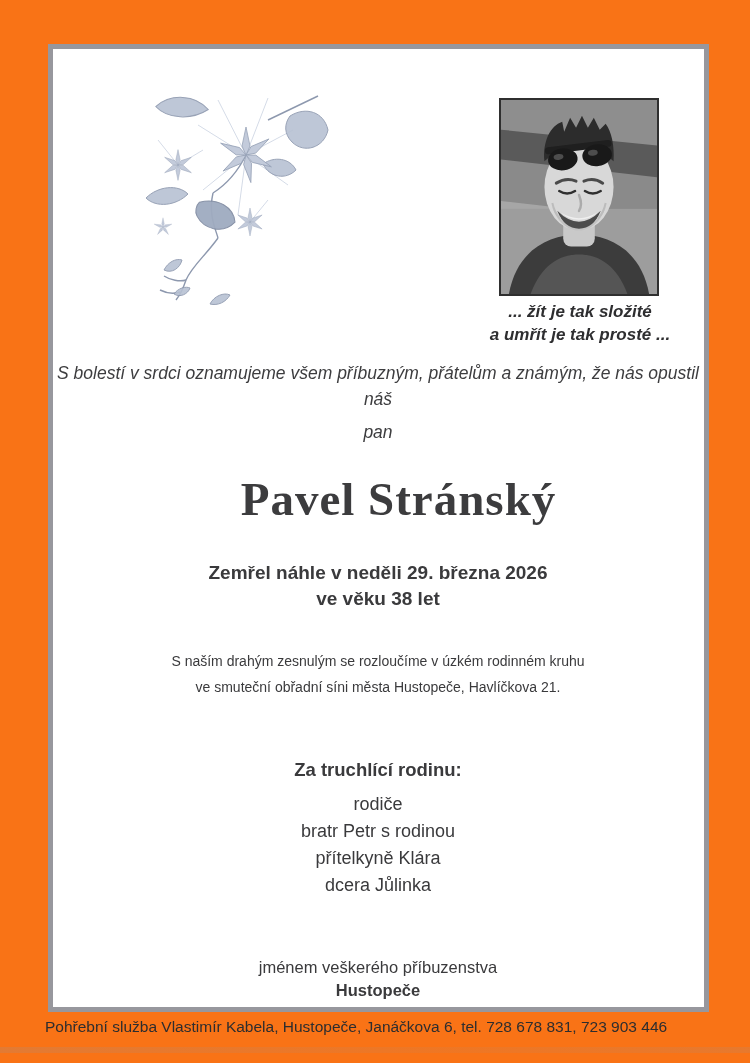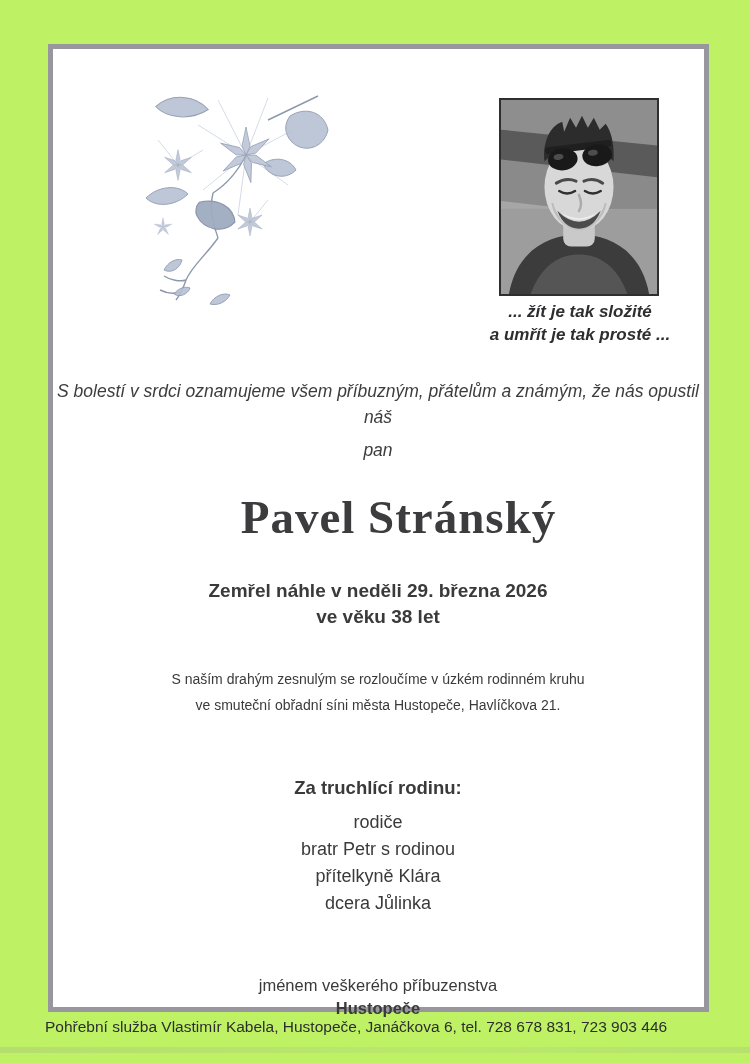--- a/index.html
+++ b/index.html
@@ -1,35 +1,35 @@
 <!DOCTYPE html>
 <html lang="cs"><head>
 <meta charset="utf-8">
 <style>
   * { margin:0; padding:0; box-sizing:border-box; }
   html,body { background:#ffffff; }
   .sheet {
-    position:relative; width:750px; height:1063px; background:#bef264;
+    position:relative; width:750px; height:1063px; background:#f97316;
     font-family:"Liberation Sans", sans-serif; color:#3a3a3c; overflow:hidden;
   }
   .card-frame {
     position:absolute; left:48px; top:44px; width:661px; height:968px;
     border:5px solid #97979d; background:#ffffff;
   }
   .floral-ornament { position:absolute; left:118px; top:80px; width:256px; height:232px; }
   .photo-frame {
     position:absolute; left:499px; top:98px; width:160px; height:198px;
     border:2px solid #2f2f2f; background:#a9a9a9; overflow:hidden;
   }
   .photo-frame svg { display:block; width:100%; height:100%; }
   .photo-caption {
     position:absolute; left:455px; top:300px; width:250px; text-align:center;
     font-style:italic; font-weight:600; font-size:17px; line-height:23px; color:#2e2e30;
   }
-  .center-block { position:absolute; left:53px; width:650px; text-align:center;margin-top:18px; }
+  .center-block { position:absolute; left:53px; width:650px; text-align:center; }
   .intro { top:360px; font-style:italic; font-size:17.5px; line-height:26px; color:#3d3d3f; }
   .salutation { top:422px; font-style:italic; font-size:17.5px; color:#3d3d3f; }
   .deceased-name {
     top:472px; font-family:"Liberation Serif", serif; font-weight:bold;
     font-size:47px; letter-spacing:1px; color:#3c3c3e;padding-left:41px;
   }
   .death-notice { top:560px; font-weight:bold; font-size:19px; line-height:26px; color:#3a3a3c; }
   .farewell { top:648px; font-size:14px; line-height:26px; color:#3a3a3c; }
   .mourning-heading { top:759px; font-weight:bold; font-size:18.5px; color:#3a3a3c; }
   .mourners { top:791px; font-size:18px; line-height:27px; color:#3a3a3c; }

